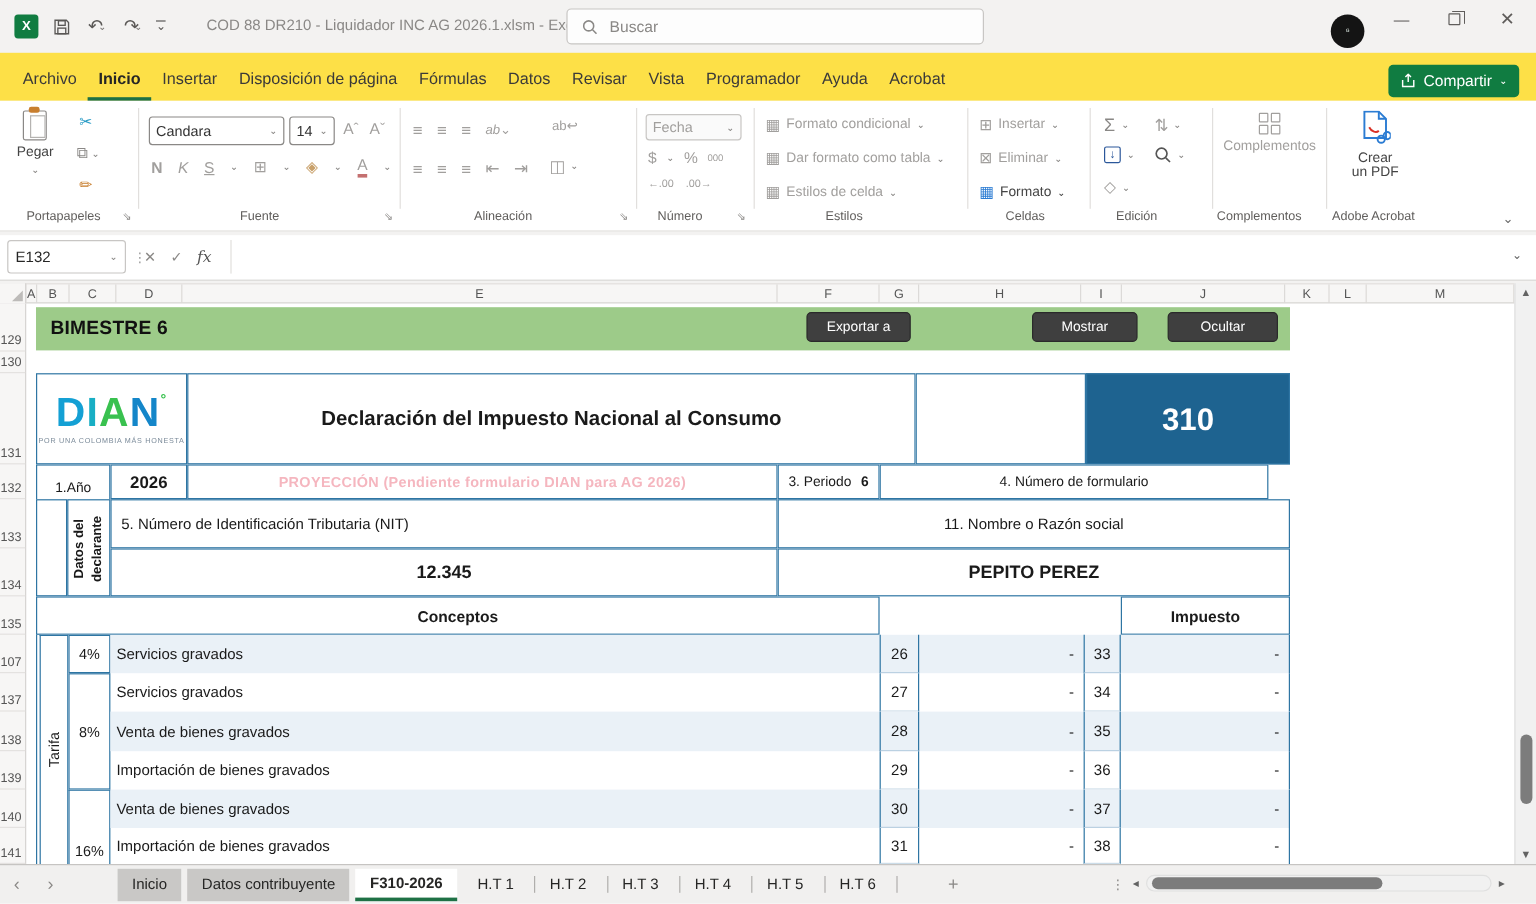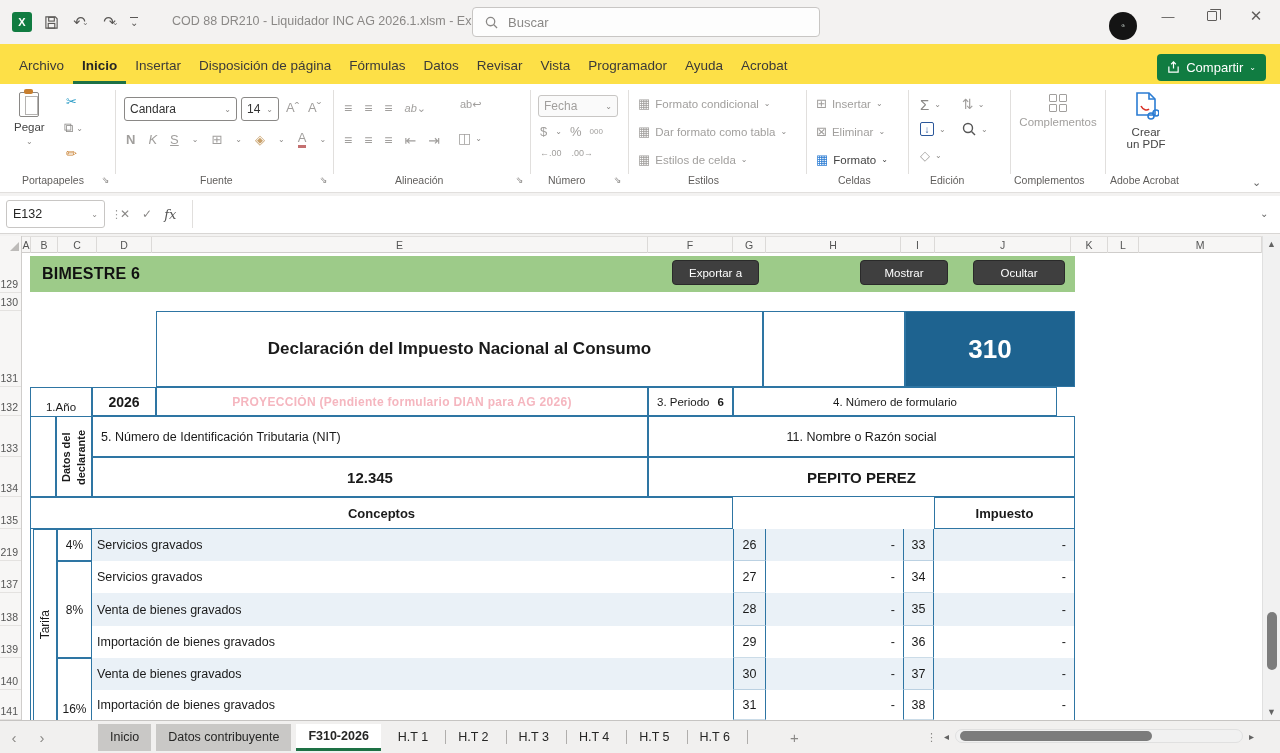--- a/index.html
+++ b/index.html
@@ -357,37 +357,43 @@
   <div class="corner"></div>
 
   <div id="rowhead">
     <div class="rowcell" style="top:0;height:40px">129</div>
     <div class="rowcell" style="top:40px;height:18px">130</div>
     <div class="rowcell" style="top:58px;height:76px">131</div>
     <div class="rowcell" style="top:134px;height:29px">132</div>
     <div class="rowcell" style="top:163px;height:41px">133</div>
     <div class="rowcell" style="top:204px;height:40px">134</div>
     <div class="rowcell" style="top:244px;height:32px">135</div>
-    <div class="rowcell" style="top:276px;height:32px">219</div>
+    <div class="rowcell" style="top:276px;height:32px">107</div>
     <div class="rowcell" style="top:308px;height:32px">137</div>
     <div class="rowcell" style="top:340px;height:33px">138</div>
     <div class="rowcell" style="top:373px;height:32px">139</div>
     <div class="rowcell" style="top:405px;height:32px">140</div>
     <div class="rowcell" style="top:437px;height:30px">141</div>
   </div>
 
   <div id="sheet">
 
     <div class="band">
       <span class="band-title">BIMESTRE 6</span>
     </div>
     <div class="dkbtn" style="left:650px;width:87px">Exportar a</div>
     <div class="dkbtn" style="left:838px;width:88px">Mostrar</div>
     <div class="dkbtn" style="left:951px;width:92px">Ocultar</div>
 
+    <div class="fc" style="left:8px;top:58px;width:126px;height:76px;flex-direction:column">
+      <div class="dian">
+        <span style="color:#14a0d4">D</span><span style="color:#18aec4">I</span><span style="color:#39c14f">A</span><span style="color:#1486c9">N</span><span style="color:#39c14f;font-size:12px;vertical-align:top">°</span>
+      </div>
+      <div class="dian-sub">POR UNA COLOMBIA MÁS HONESTA</div>
+    </div>
     <div class="fc bold" style="left:134px;top:58px;width:607px;height:76px;font-size:17px">Declaración del Impuesto Nacional al Consumo</div>
     <div class="fc" style="left:741px;top:58px;width:142px;height:76px"></div>
     <div class="fc bold" style="left:883px;top:58px;width:170px;height:76px;background:#1e6390;color:#fff;font-size:26px">310</div>
 
     <div class="fc" style="left:8px;top:134px;width:62px;height:39px;font-size:11.5px">1.Año</div>
     <div class="fc bold" style="left:70px;top:134px;width:64px;height:29px;font-size:14px">2026</div>
     <div class="fc" style="left:134px;top:134px;width:492px;height:29px">
         <span class="wm">PROYECCIÓN (Pendiente formulario DIAN para AG 2026)</span>
       </div>
     <div class="fc" style="left:626px;top:134px;width:85px;height:29px;justify-content:space-between;padding:1px 8px;font-size:11.5px">

